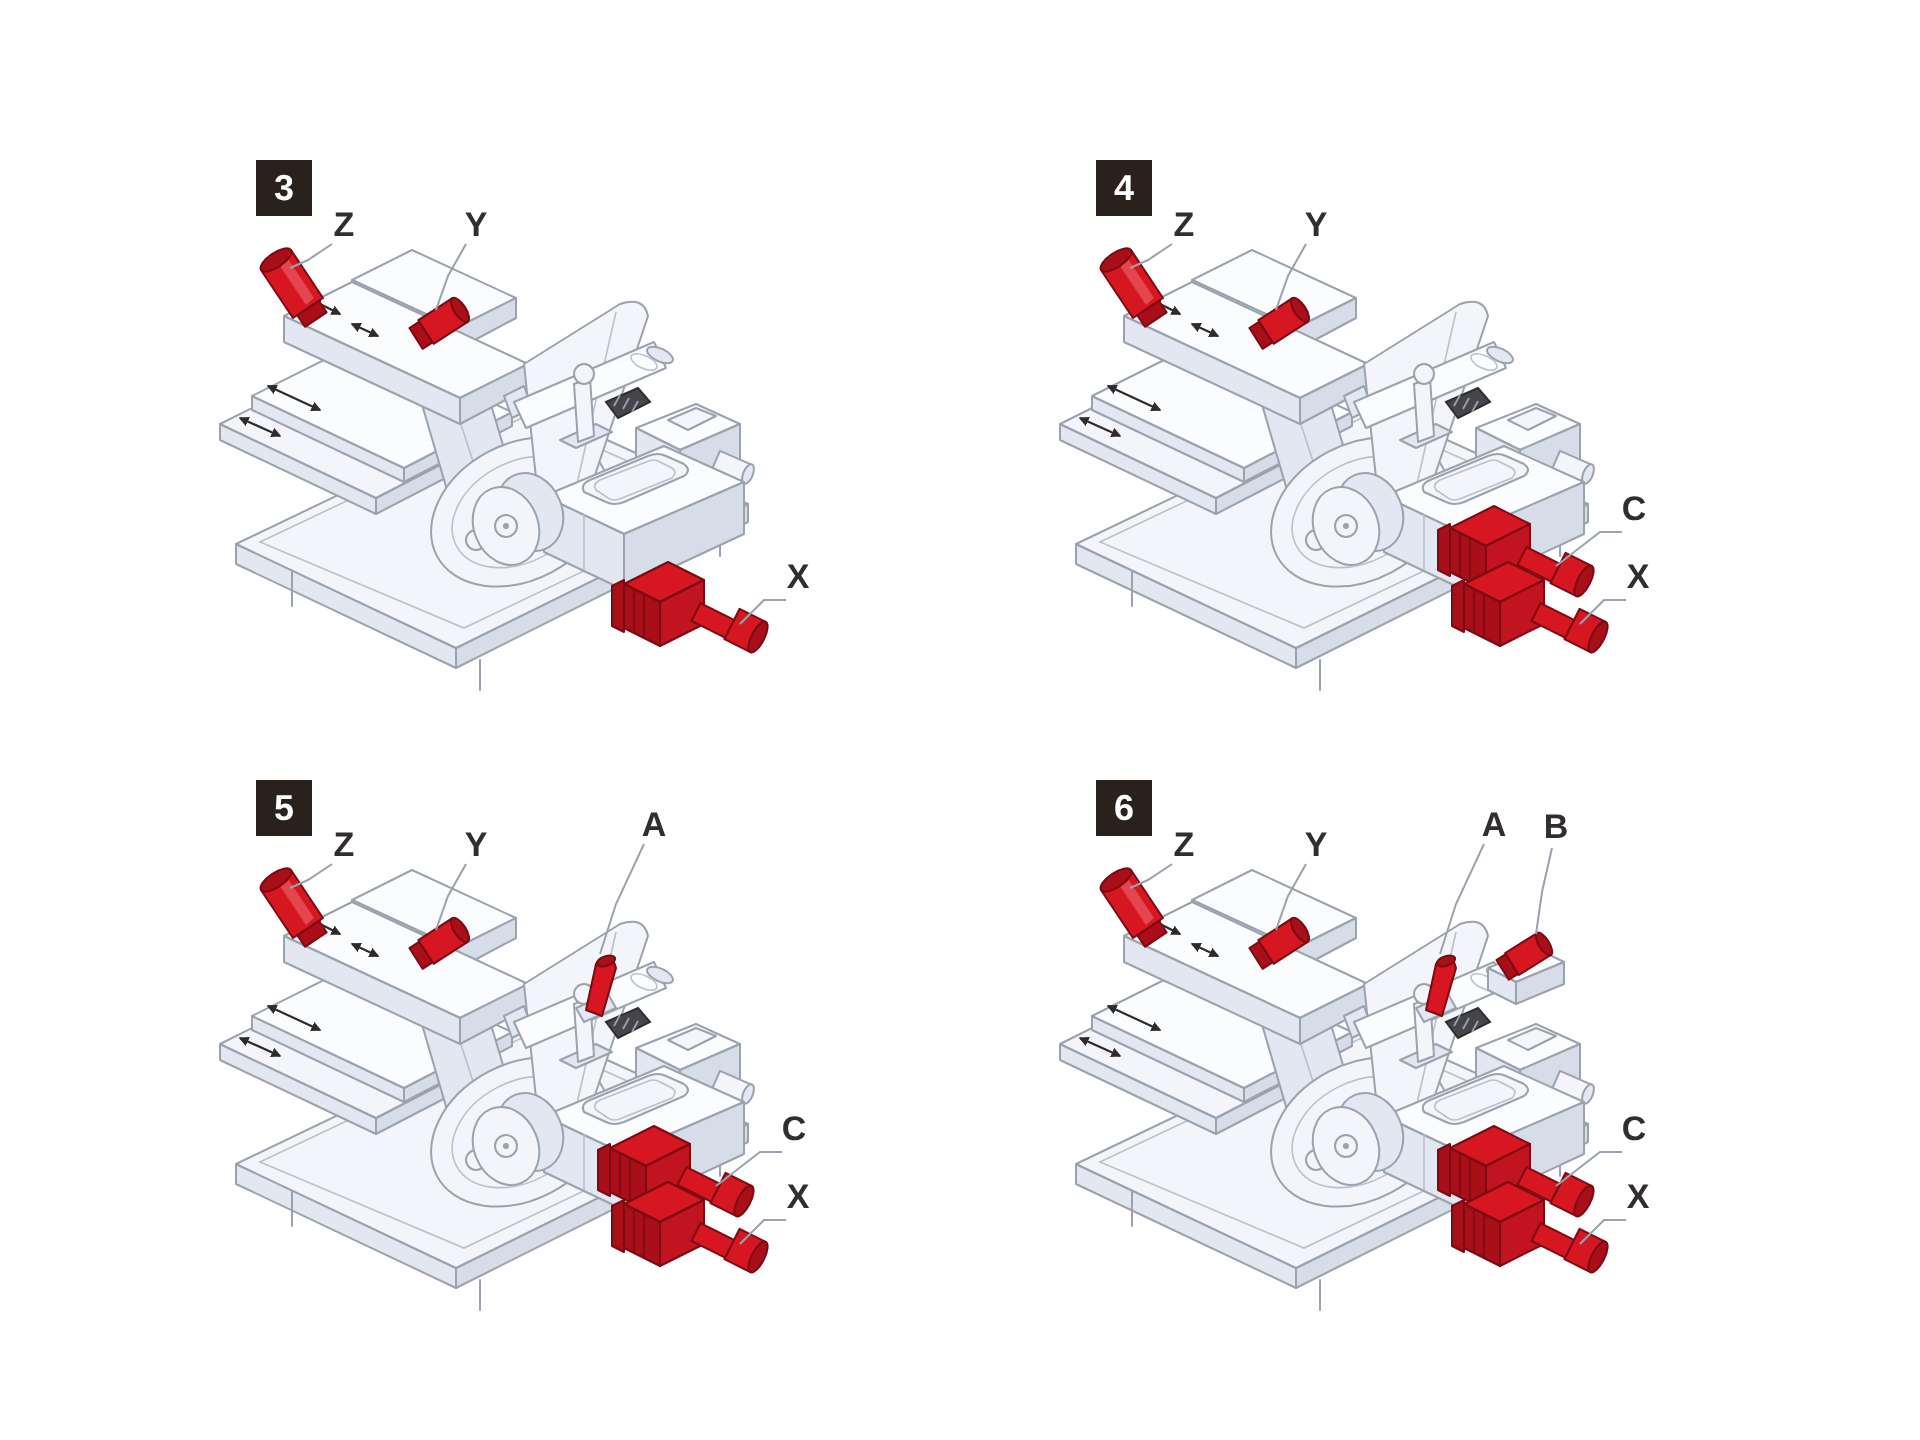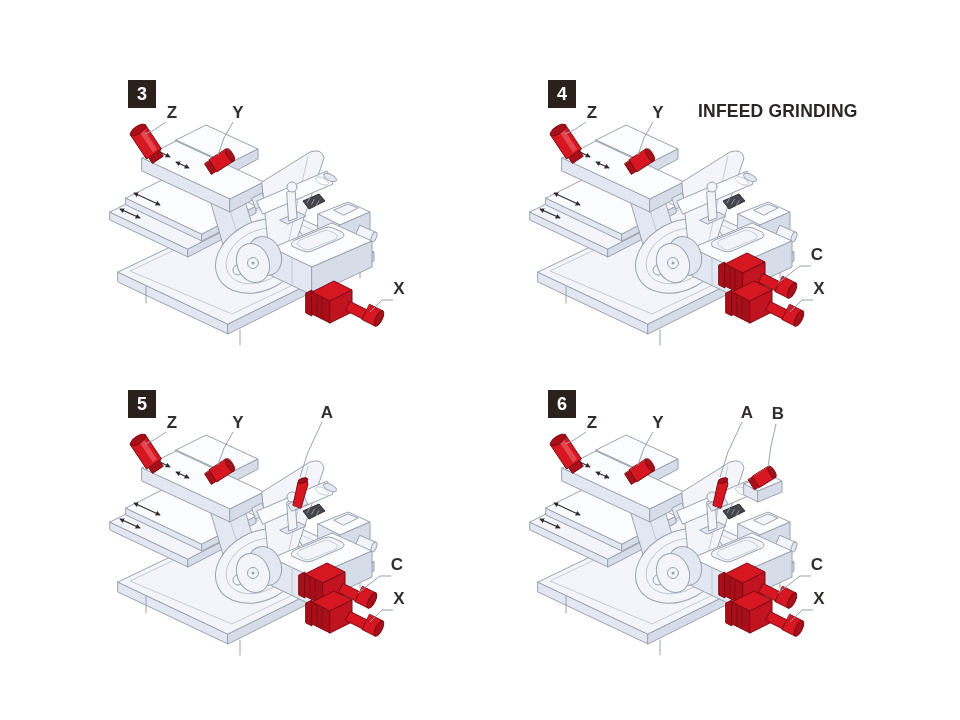--- a/index.html
+++ b/index.html
@@ -197,21 +197,20 @@
           <text x="62" y="58" text-anchor="middle" class="axis-label">Z</text>
           <polyline points="123,62 114,78 108,95" class="leader"></polyline>
           <text x="128" y="58" text-anchor="middle" class="axis-label">Y</text>
           <polyline points="283,240 272,240 260,252" class="leader"></polyline>
           <text x="289" y="234" text-anchor="middle" class="axis-label">X</text>
         </g>
     </svg>
   </div>
     <div class="panel" style="left: 530px; top: 60px;">
     <div class="badge" style="background: rgb(42, 33, 28); color: rgb(255, 255, 255);">4</div>
-    <div class="panel-title">INFEED GRINDING</div>
     <svg class="machine" viewBox="0 0 330 290">
 
       <g>
         <polygon class="b f2" points="8,212 118,264 118,274 8,222"></polygon>
         <polygon class="b f3" points="118,264 264,192 264,201 118,274"></polygon>
         <polygon class="b f1" points="8,212 154,142 264,192 118,264"></polygon>
         <polygon class="thin" points="20,211 153,148 252,192 122,254"></polygon>
         <line class="b" x1="36" y1="226" x2="36" y2="243"></line>
         <line class="b" x1="130" y1="270" x2="130" y2="285"></line>
         <line class="b" x1="250" y1="203" x2="250" y2="218"></line>

